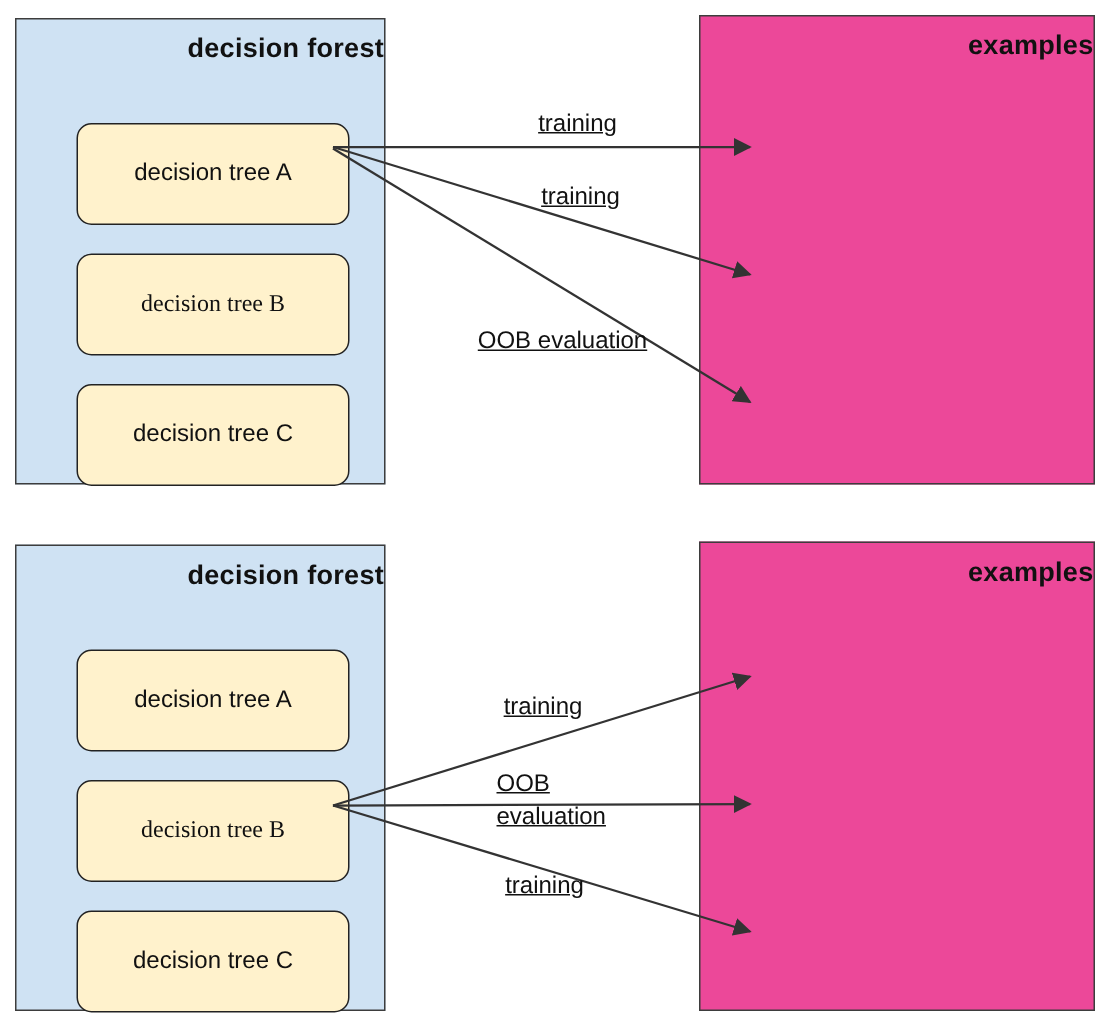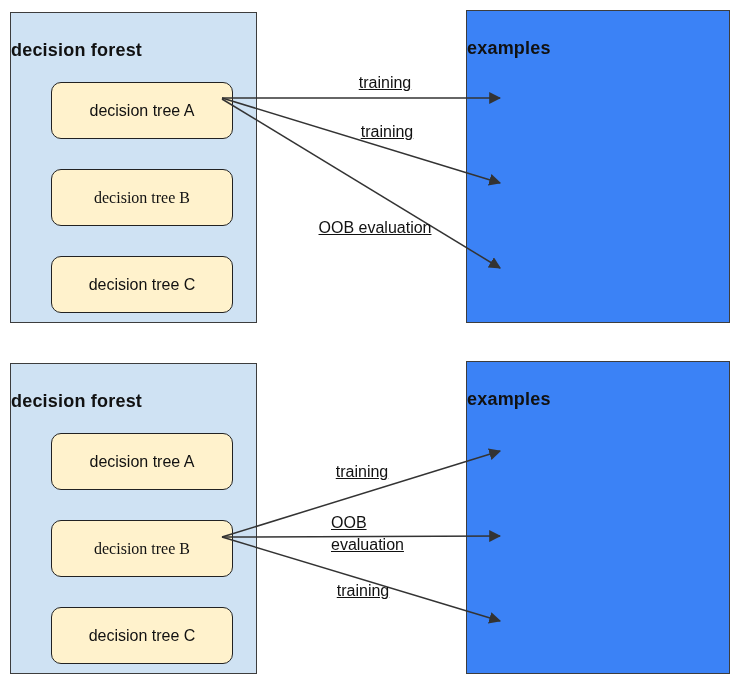--- a/index.html
+++ b/index.html
@@ -26,33 +26,33 @@
   .panel.p1{ top:0; }
   .panel.p2{ top:351px; }
 
   .forest-box{
     position:absolute; left:10px; top:12px; width:247px; height:311px;
     background:var(--forest-fill);
     border:1.5px solid var(--border-dark);
   }
   .examples-box{
     position:absolute; left:466px; top:10px; width:264px; height:313px;
-    background:#3b82f6;
+    background:#ec4899;
     border:1.5px solid var(--border-dark);
   }
   .box-title{
-    margin-top:27px;
-    text-align:left;
+    margin-top:9px;
+    text-align:right;
     font-size:18px;
     font-weight:bold;
     letter-spacing:0.2px;
   }
 
   .tree-node{
-    position:absolute; left:40px; width:182px; height:57px;
+    position:absolute; left:40px; width:182px; height:68px;
     background:var(--tree-fill);
     border:1.5px solid #222222;
     border-radius:10px;
     display:flex; align-items:center; justify-content:center;
     font-size:16px;
   }
   .tree-a{ top:69px; }
   .tree-b{ top:156px;font-family:Liberation Serif, serif; }
   .tree-c{ top:243px; }
 

